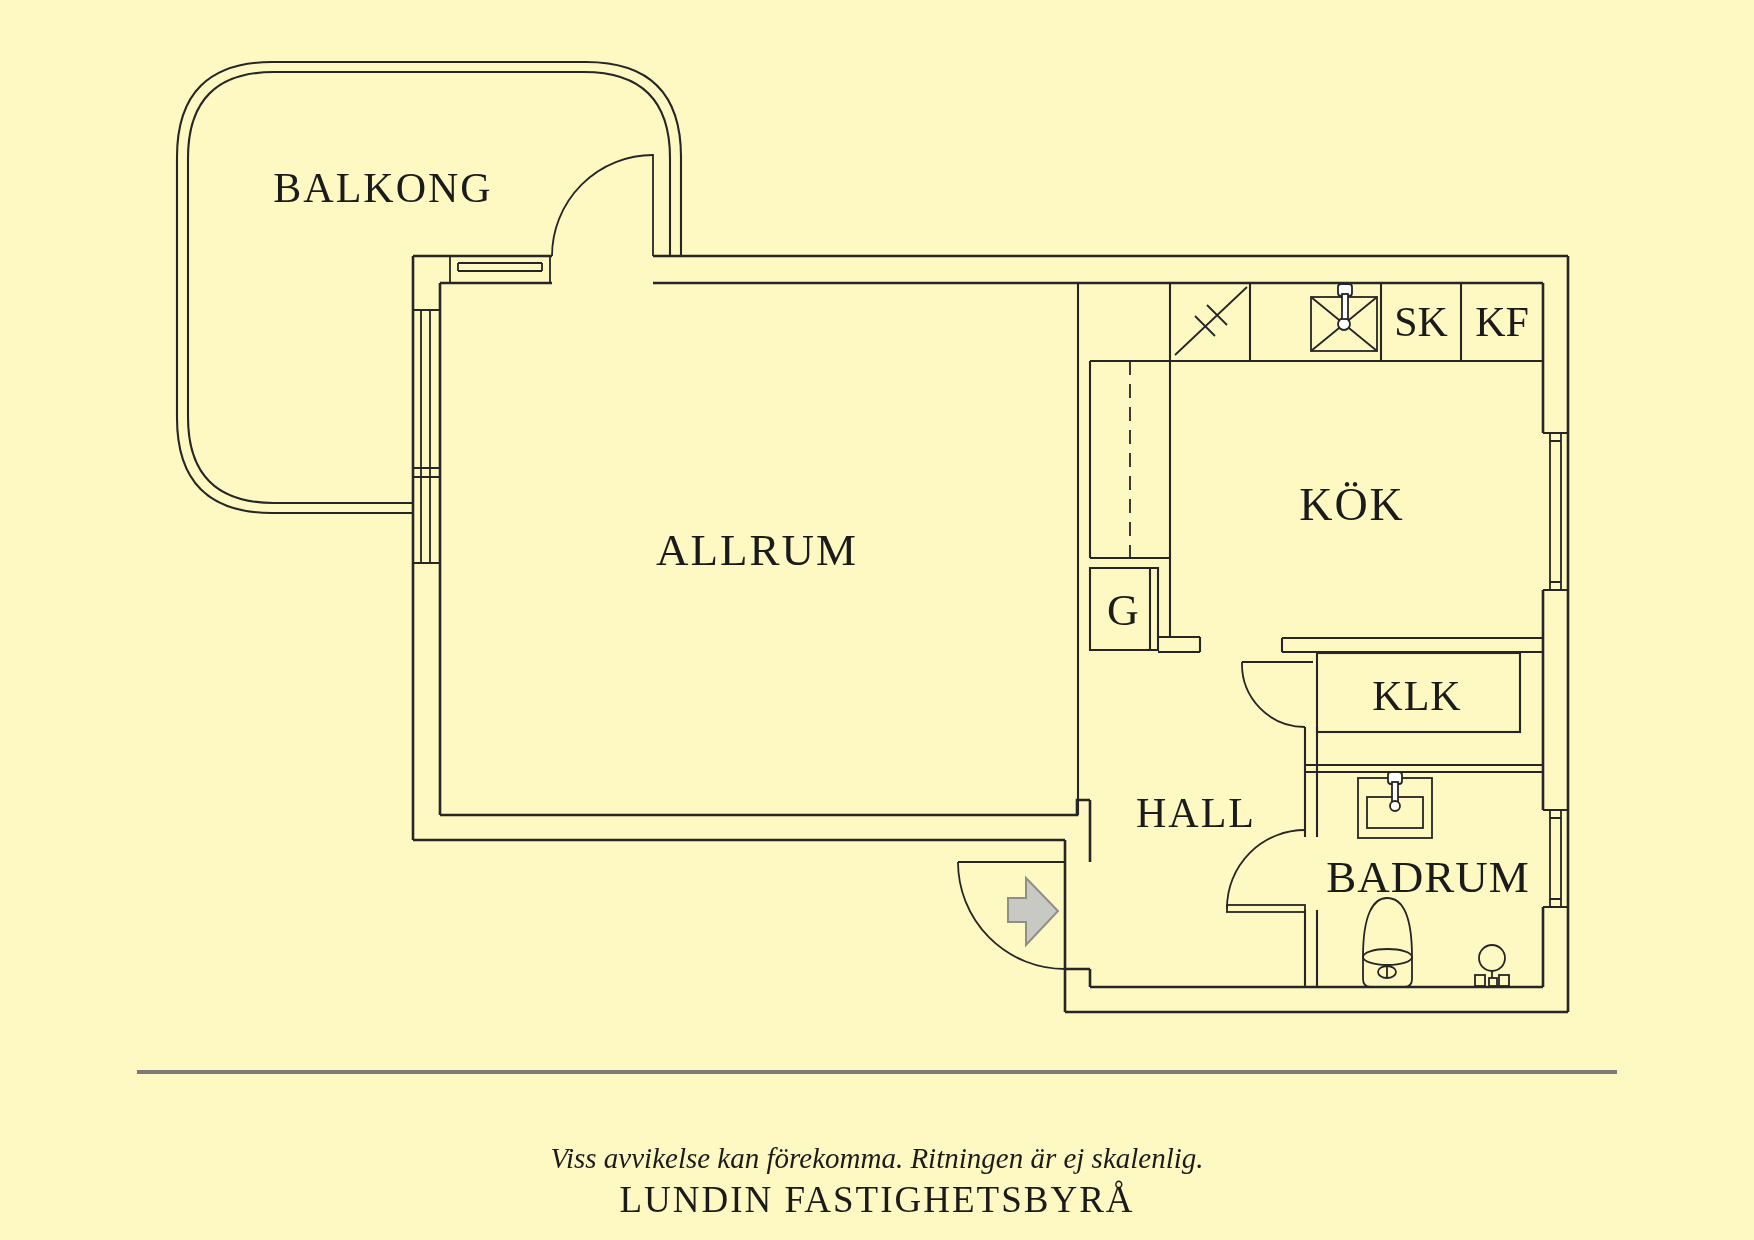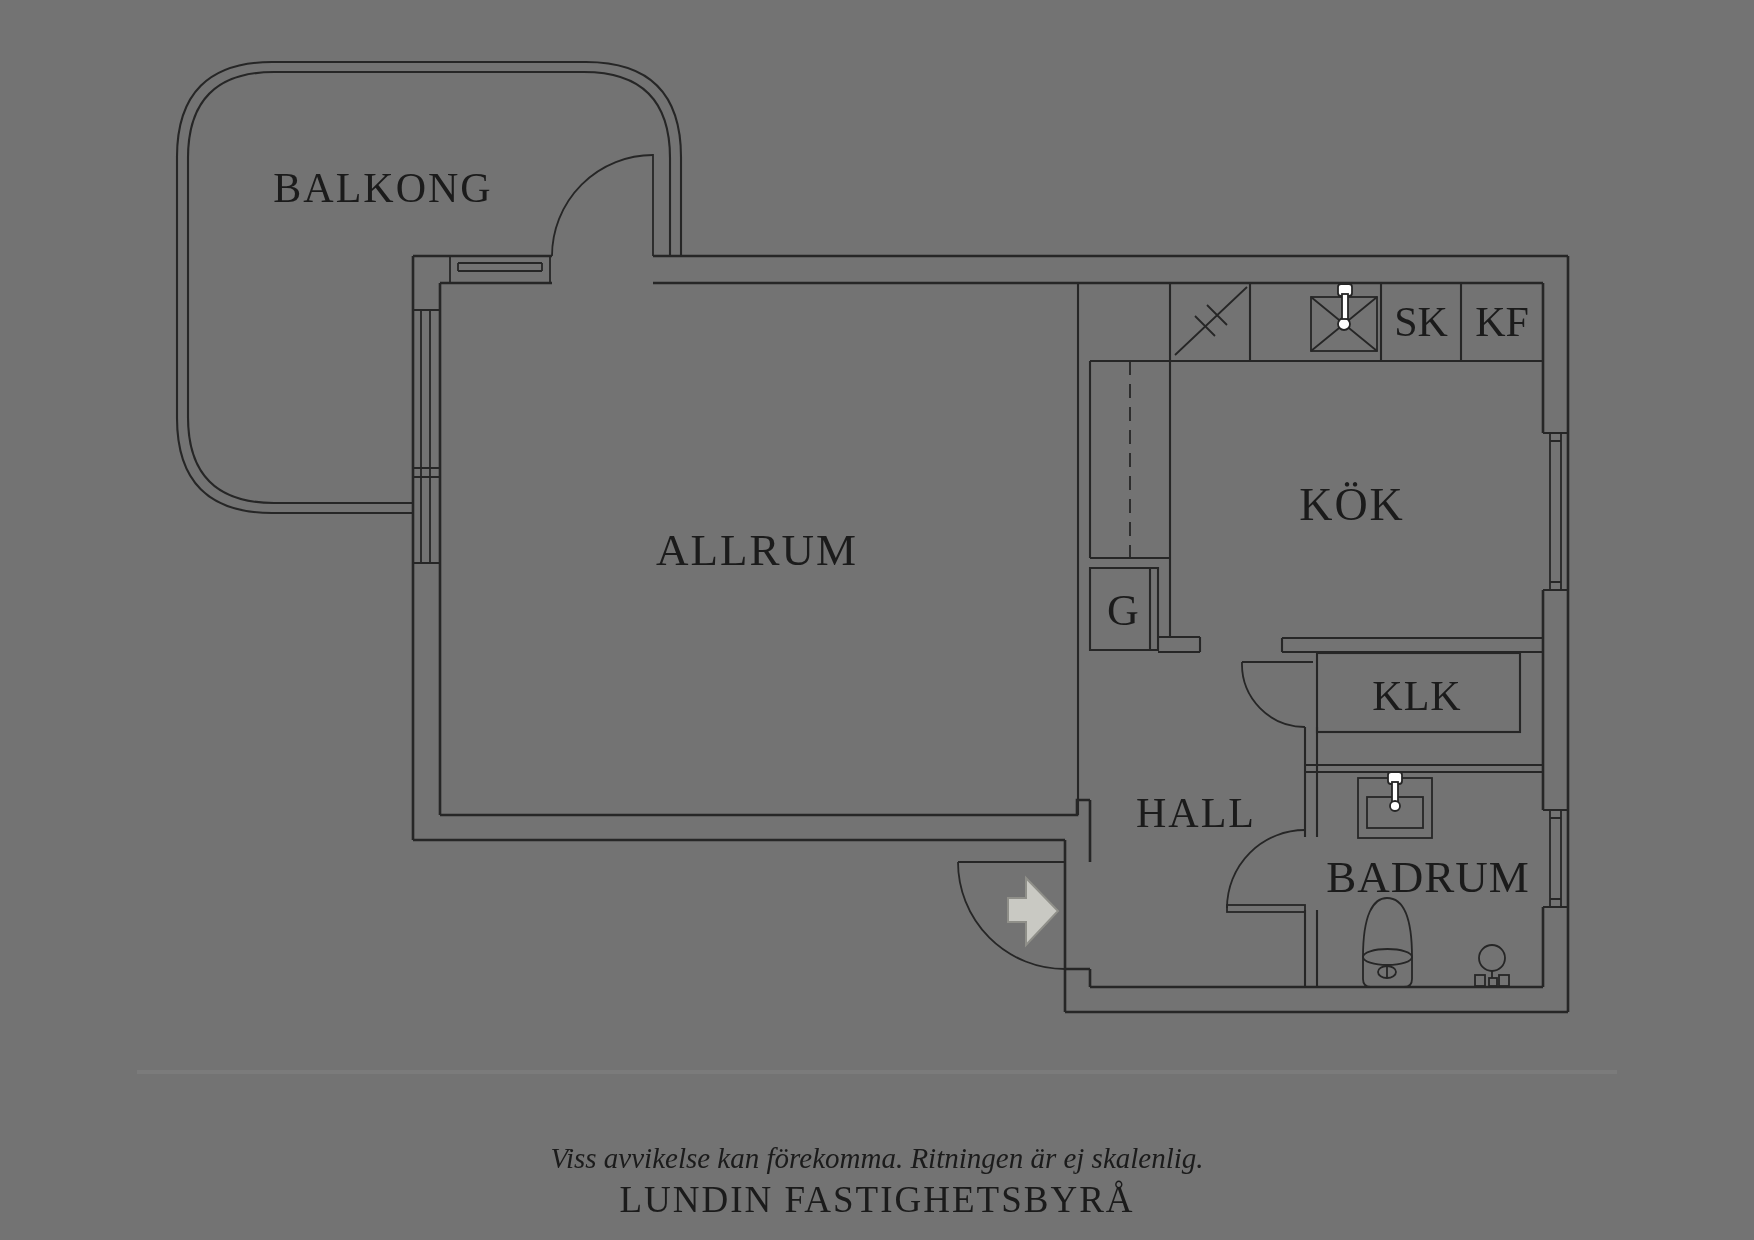--- a/index.html
+++ b/index.html
@@ -1,16 +1,16 @@
 <!DOCTYPE html>
 <html style="--line: #262626; --text: #1b1b1b; --arrow-fill: #c9c9c3; --arrow-stroke: #8f8f89; --divider: #7b7b7b;"><head>
 <meta charset="utf-8">
 <style>
   html,body{margin:0;padding:0;background:#ffffff;}
-  .page{position:relative;width:1754px;height:1240px;background:#737373;overflow:hidden;
+  .page{position:relative;width:1754px;height:1240px;background:#fef9c3;overflow:hidden;
         font-family:"Liberation Serif", serif;}
   svg{display:block;}
   .wall{stroke:var(--line);stroke-width:2.6;fill:none;stroke-linecap:butt;}
   .wallthin{stroke:var(--line);stroke-width:2.1;fill:none;}
   .fix{stroke:var(--line);stroke-width:1.8;fill:none;}
   .fixw{stroke:var(--line);stroke-width:1.8;fill:#ffffff;}
   .dash{stroke:var(--line);stroke-width:1.8;fill:none;stroke-dasharray:14 9;}
   .arrow{fill:var(--arrow-fill);stroke:var(--arrow-stroke);stroke-width:2;stroke-linejoin:miter;}
   .divider{fill:var(--divider);}
   text.lbl{fill:var(--text);font-family:"Liberation Serif", serif;text-anchor:middle;}

